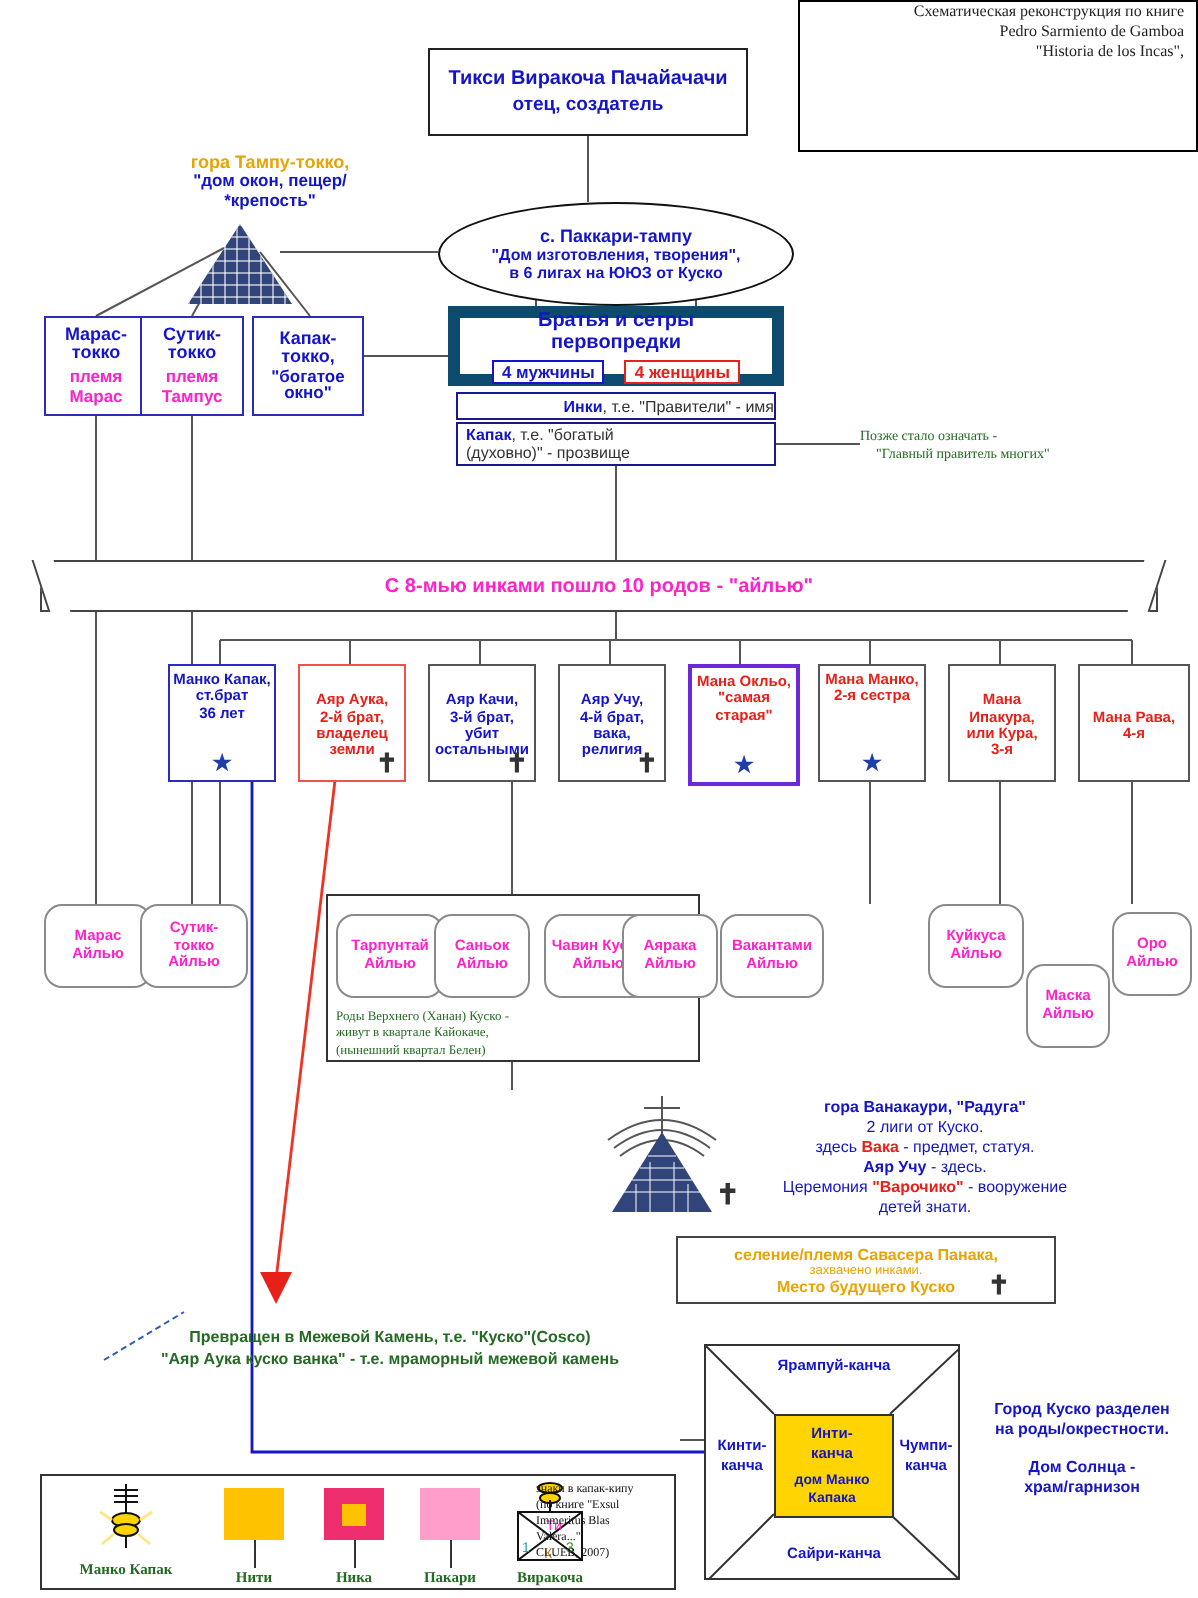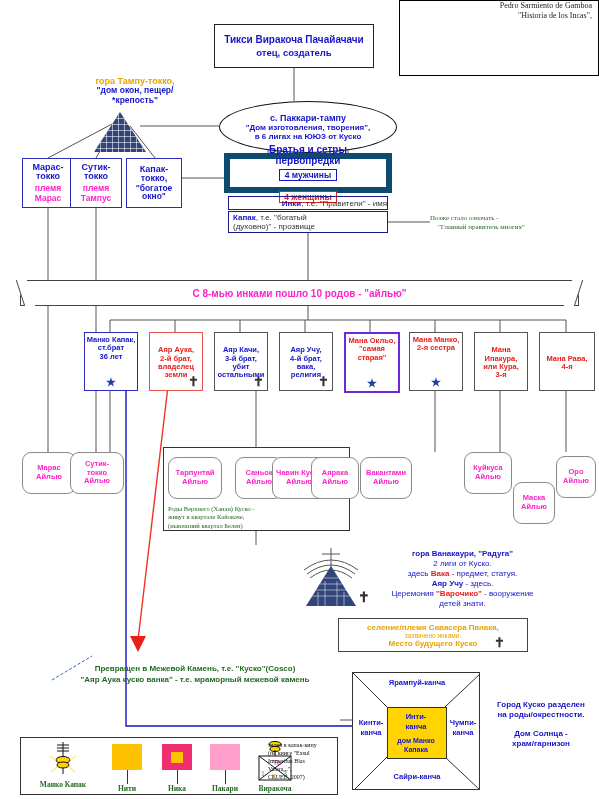--- a/index.html
+++ b/index.html
@@ -62,21 +62,21 @@
 
   
   .tocco{width:52px;height:50px;}
   .tocco .n{font-size:9px;color:#1414c8;}
   .tocco .t{font-size:8.5px;color:#ff22c8;margin-top:2px;}
   .tocco .q{font-size:8.5px;color:#1414c8;font-weight:bold;}
 
   
   #sibs{left:224px;top:153px;width:168px;height:40px;border:6px solid #0c4a6e;}
   #sibs .h{font-size:10px;color:#1414c8;font-weight:bold;line-height:1.1;}
-  #sibs .tags{display:flex;gap:10px;margin-top:3px;flex-direction:column;}
+  #sibs .tags{display:flex;gap:10px;margin-top:3px;}
   .tag{border:1px solid #1414c8;padding:0 4px;font-size:8.5px;font-weight:bold;color:#1414c8;background:#fff;}
   .tag.red{border-color:#e8201a;color:#e8201a;}
 
   #inki{left:228px;top:196px;width:160px;height:14px;border:1px solid #1a1a8c;font-size:8px;color:#333;
         display:flex;align-items:center;justify-content:flex-end;}
   #kapak{left:228px;top:211px;width:160px;height:22px;border:1px solid #1a1a8c;font-size:8px;color:#333;}
   .bold-blue{color:#1414c8;font-weight:bold;}
 
   #later{left:430px;top:214px;width:150px;font-size:7px;color:#246a24;line-height:1.3;
          font-family:"Liberation Serif", serif;}
@@ -188,20 +188,21 @@
   <path d="M126,386 L126,726 L352,726" stroke="#1414c8" stroke-width="1.4" fill="none"></path>
 
   <path d="M168,386 L138,640" stroke="#ee3322" stroke-width="1.4" fill="none"></path>
 
   <path d="M52,680 L92,656" stroke="#2b5fb0" stroke-width="1" fill="none" stroke-dasharray="3 2"></path>
 
   <polygon points="130,636 146,636 138,652" fill="#e8201a"></polygon>
 </svg>
 
 <div class="abs" id="header">
+  <div class="h-sub">Схематическая реконструкция по книге</div>
   <div class="h-sub">Pedro Sarmiento de Gamboa</div>
   <div class="h-sub">"Historia de los Incas",</div>
 </div>
 
 <div class="abs ctr" id="creator">
   <div class="l1">Тикси Виракоча Пачайачачи</div>
   <div class="l2">отец, создатель</div>
 </div>
 
 <div class="abs" id="mt-label">
@@ -349,21 +350,21 @@
   </div>
 </div>
 
 <div class="abs" id="hanan-group"></div>
 <div class="ayllu ctr" style="left:168px;top:457px;width:52px;">
   <div class="t">
       <div>Тарпунтай</div>
   <div>Айлью</div>
     </div>
 </div>
-<div class="ayllu ctr" style="left:235px;top:457px;width:46px;">
+<div class="ayllu ctr" style="left:217px;top:457px;width:46px;">
   <div class="t">
       <div>Саньок</div>
   <div>Айлью</div>
     </div>
 </div>
 <div class="ayllu ctr" style="left:272px;top:457px;width:52px;">
   <div class="t">
       <div>Чавин Куско</div>
   <div>Айлью</div>
     </div>

